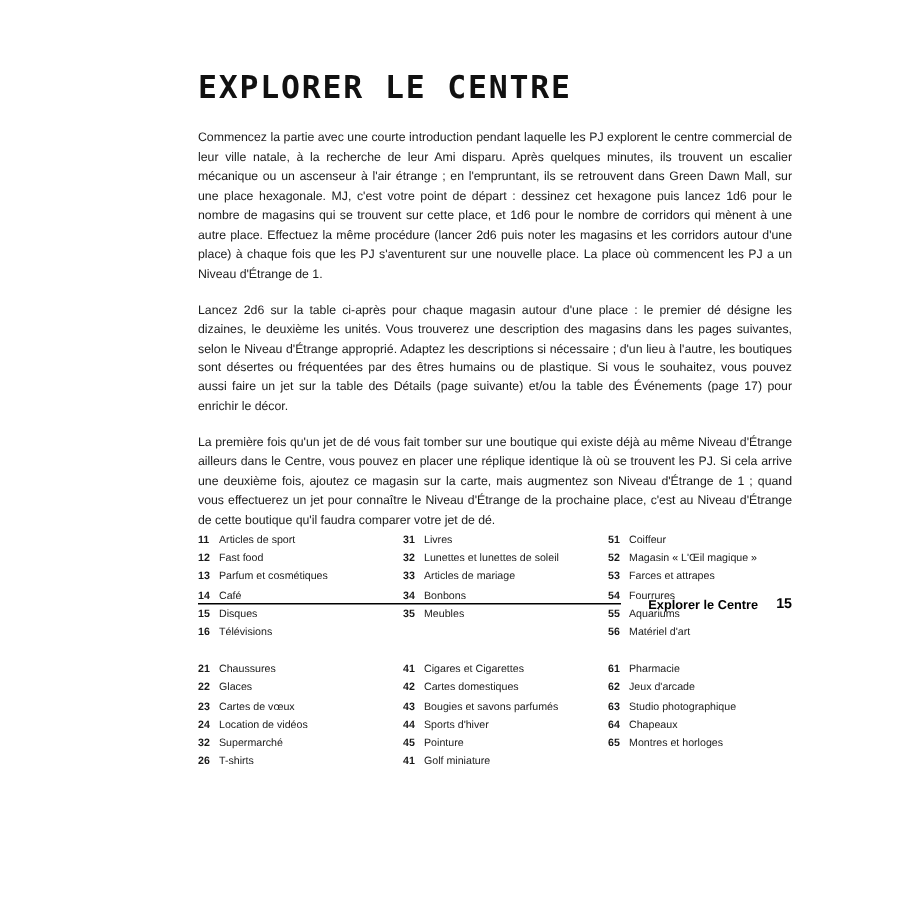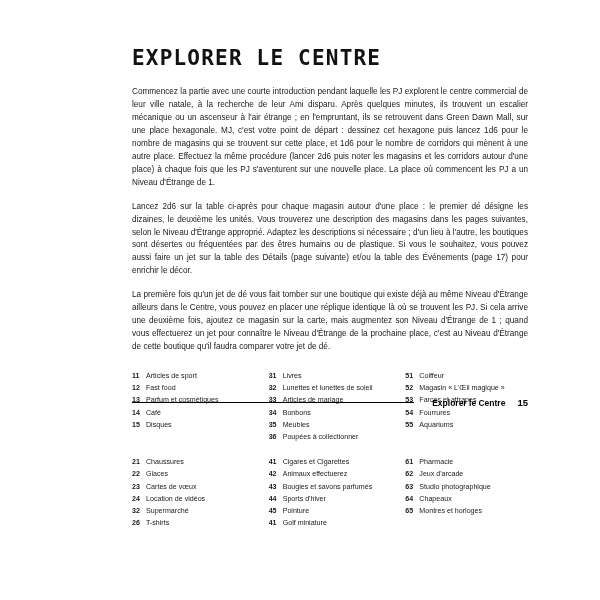--- a/index.html
+++ b/index.html
@@ -34,21 +34,21 @@
     margin: 0 0 11px 0;
     font-size: 8.2px;
     line-height: 1.58;
     text-align: justify;
     color: #1a1a1a;
   }
   .body-copy p:last-child {
     margin-bottom: 0;
   }
   .tables {
-    margin-top: 16px;
+    margin-top: 0;
     display: flex;
     flex-direction: column;
     gap: 13px;
   }
   .table-block {
     display: flex;
     gap: 14px;
   }
   .table-col {
     flex: 1 1 0;
@@ -124,20 +124,24 @@
             <span class="label">Parfum et cosmétiques</span>
           </div>
         <div class="entry">
             <span class="num">14</span>
             <span class="label">Café</span>
           </div>
         <div class="entry">
             <span class="num">15</span>
             <span class="label">Disques</span>
           </div>
+        <div class="entry">
+            <span class="num">16</span>
+            <span class="label">Télévisions</span>
+          </div>
       </div>
       <div class="table-col">
         <div class="entry">
             <span class="num">31</span>
             <span class="label">Livres</span>
           </div>
         <div class="entry">
             <span class="num">32</span>
             <span class="label">Lunettes et lunettes de soleil</span>
           </div>
@@ -146,24 +150,20 @@
             <span class="label">Articles de mariage</span>
           </div>
         <div class="entry">
             <span class="num">34</span>
             <span class="label">Bonbons</span>
           </div>
         <div class="entry">
             <span class="num">35</span>
             <span class="label">Meubles</span>
           </div>
-        <div class="entry">
-            <span class="num">36</span>
-            <span class="label">Poupées à collectionner</span>
-          </div>
       </div>
       <div class="table-col">
         <div class="entry">
             <span class="num">51</span>
             <span class="label">Coiffeur</span>
           </div>
         <div class="entry">
             <span class="num">52</span>
             <span class="label">Magasin « L'Œil magique »</span>
           </div>
@@ -172,20 +172,24 @@
             <span class="label">Farces et attrapes</span>
           </div>
         <div class="entry">
             <span class="num">54</span>
             <span class="label">Fourrures</span>
           </div>
         <div class="entry">
             <span class="num">55</span>
             <span class="label">Aquariums</span>
           </div>
+        <div class="entry">
+            <span class="num">56</span>
+            <span class="label">Matériel d'art</span>
+          </div>
       </div>
     </div>
 
     <div class="table-block">
       <div class="table-col">
         <div class="entry">
             <span class="num">21</span>
             <span class="label">Chaussures</span>
           </div>
         <div class="entry">
@@ -209,21 +213,21 @@
             <span class="label">T-shirts</span>
           </div>
       </div>
       <div class="table-col">
         <div class="entry">
             <span class="num">41</span>
             <span class="label">Cigares et Cigarettes</span>
           </div>
         <div class="entry">
             <span class="num">42</span>
-            <span class="label">Animaux effectuerez</span>
+            <span class="label">Cartes domestiques</span>
           </div>
         <div class="entry">
             <span class="num">43</span>
             <span class="label">Bougies et savons parfumés</span>
           </div>
         <div class="entry">
             <span class="num">44</span>
             <span class="label">Sports d'hiver</span>
           </div>
         <div class="entry">

